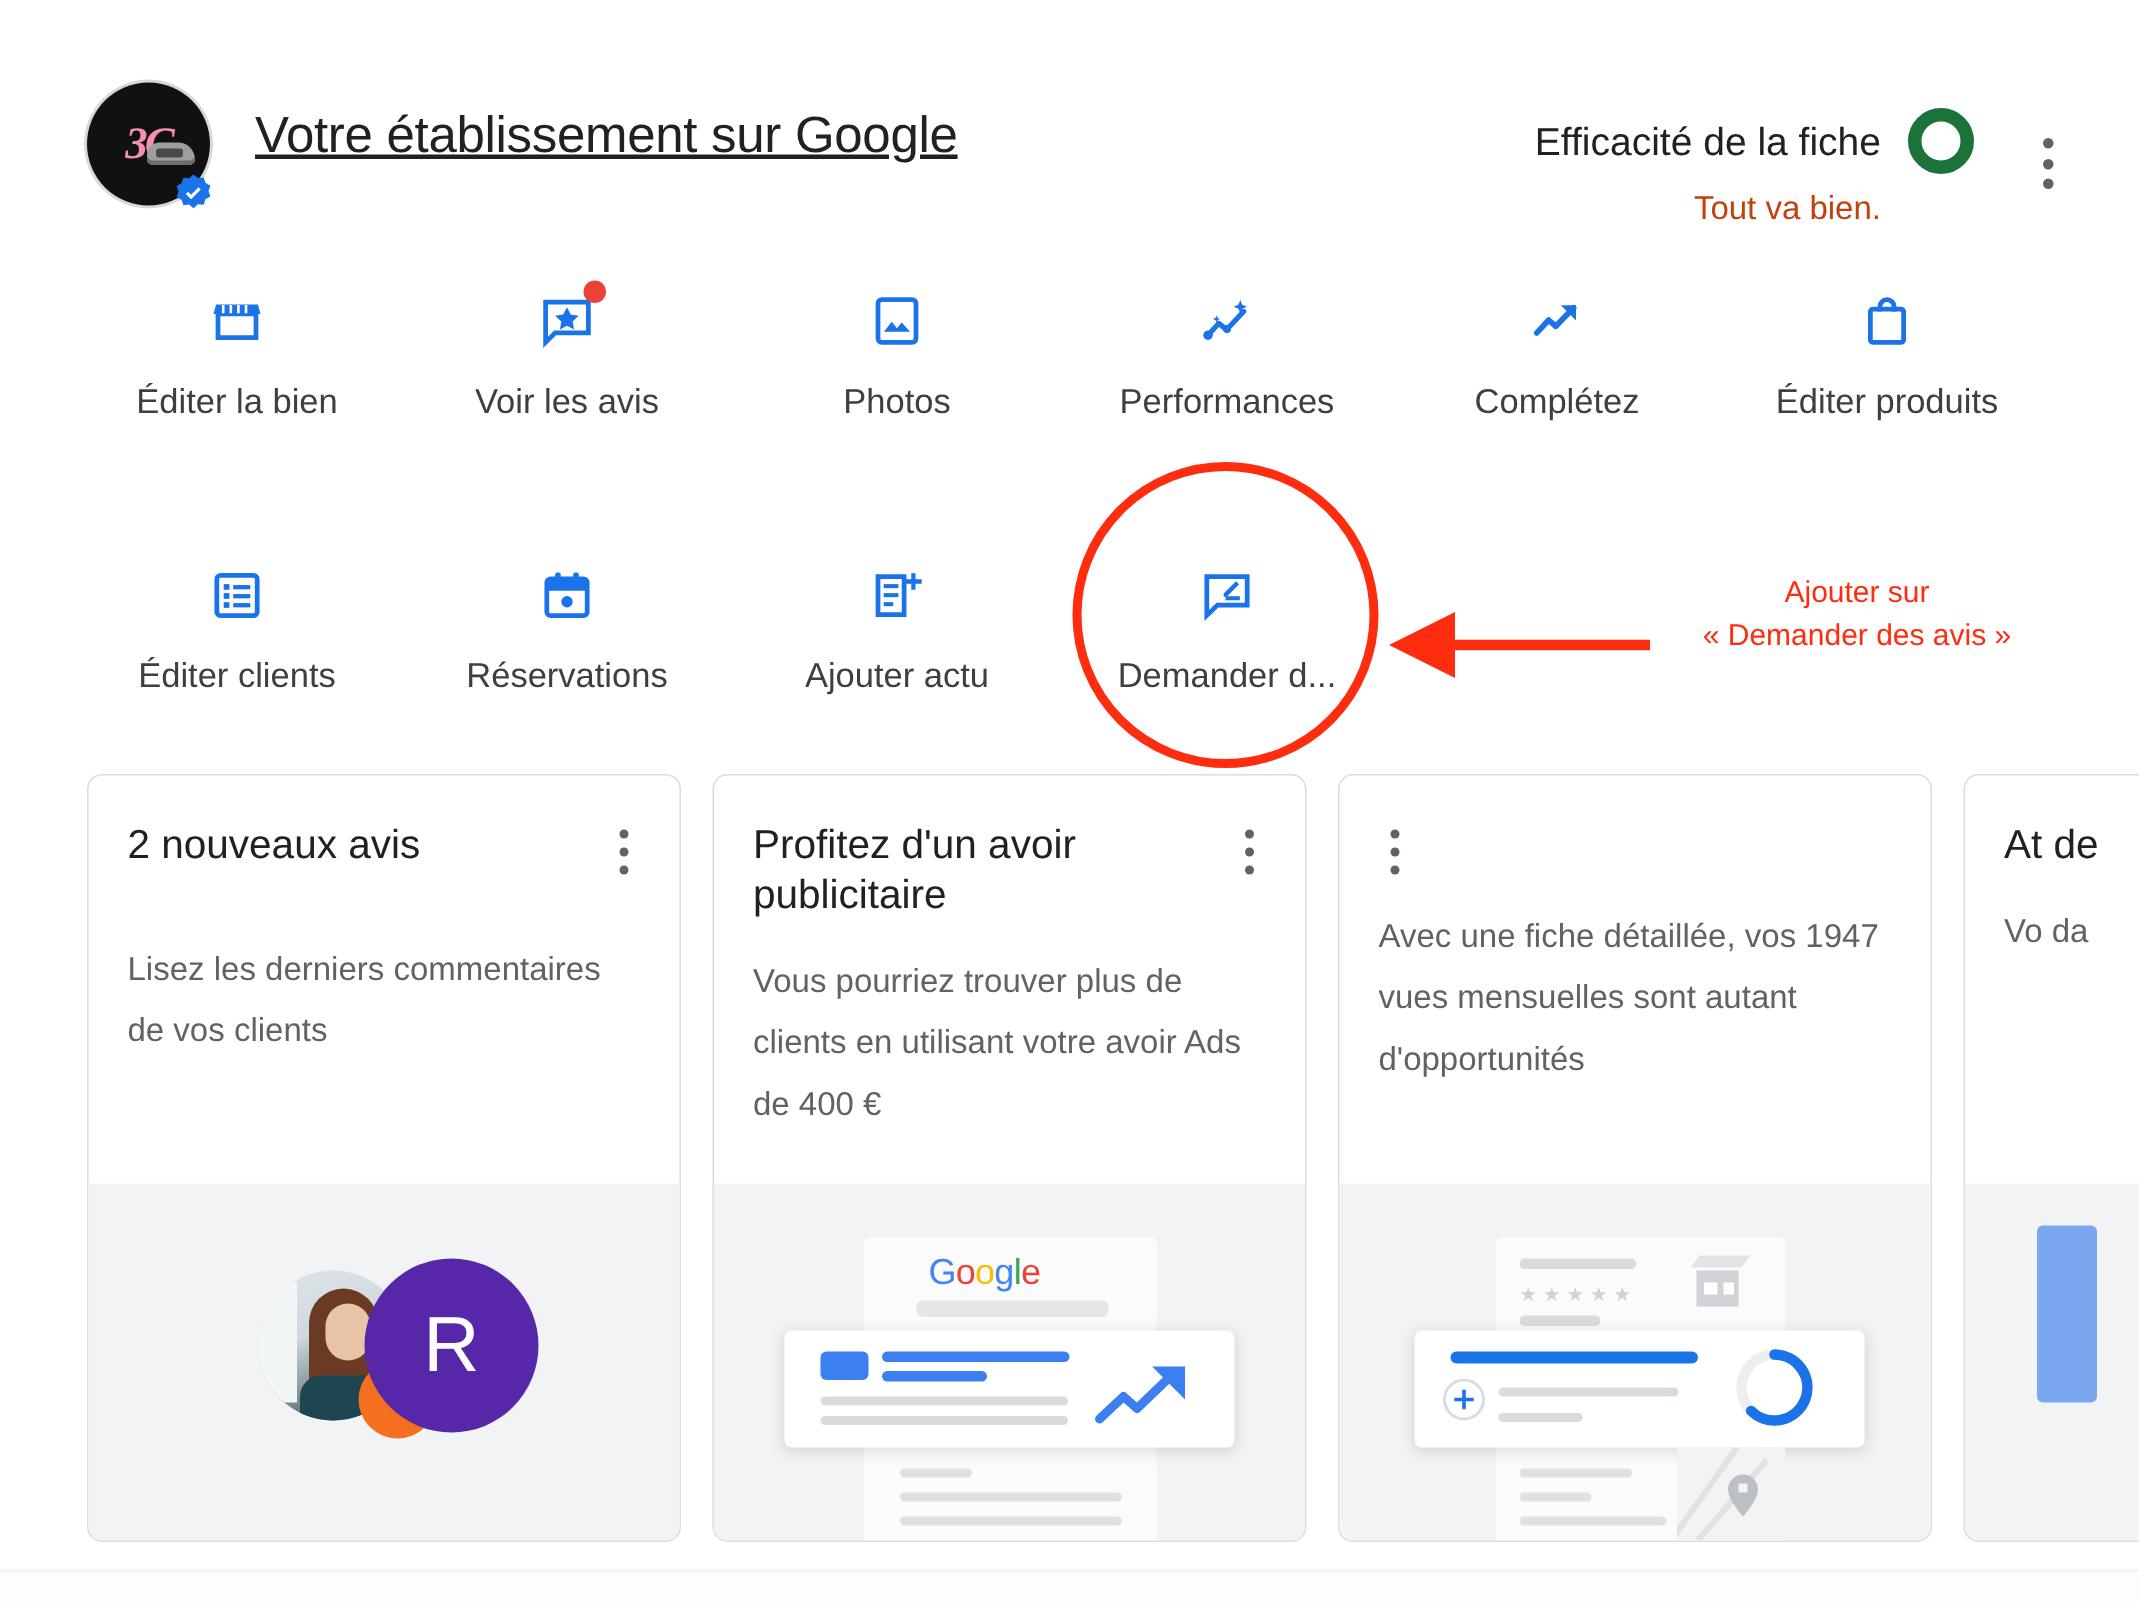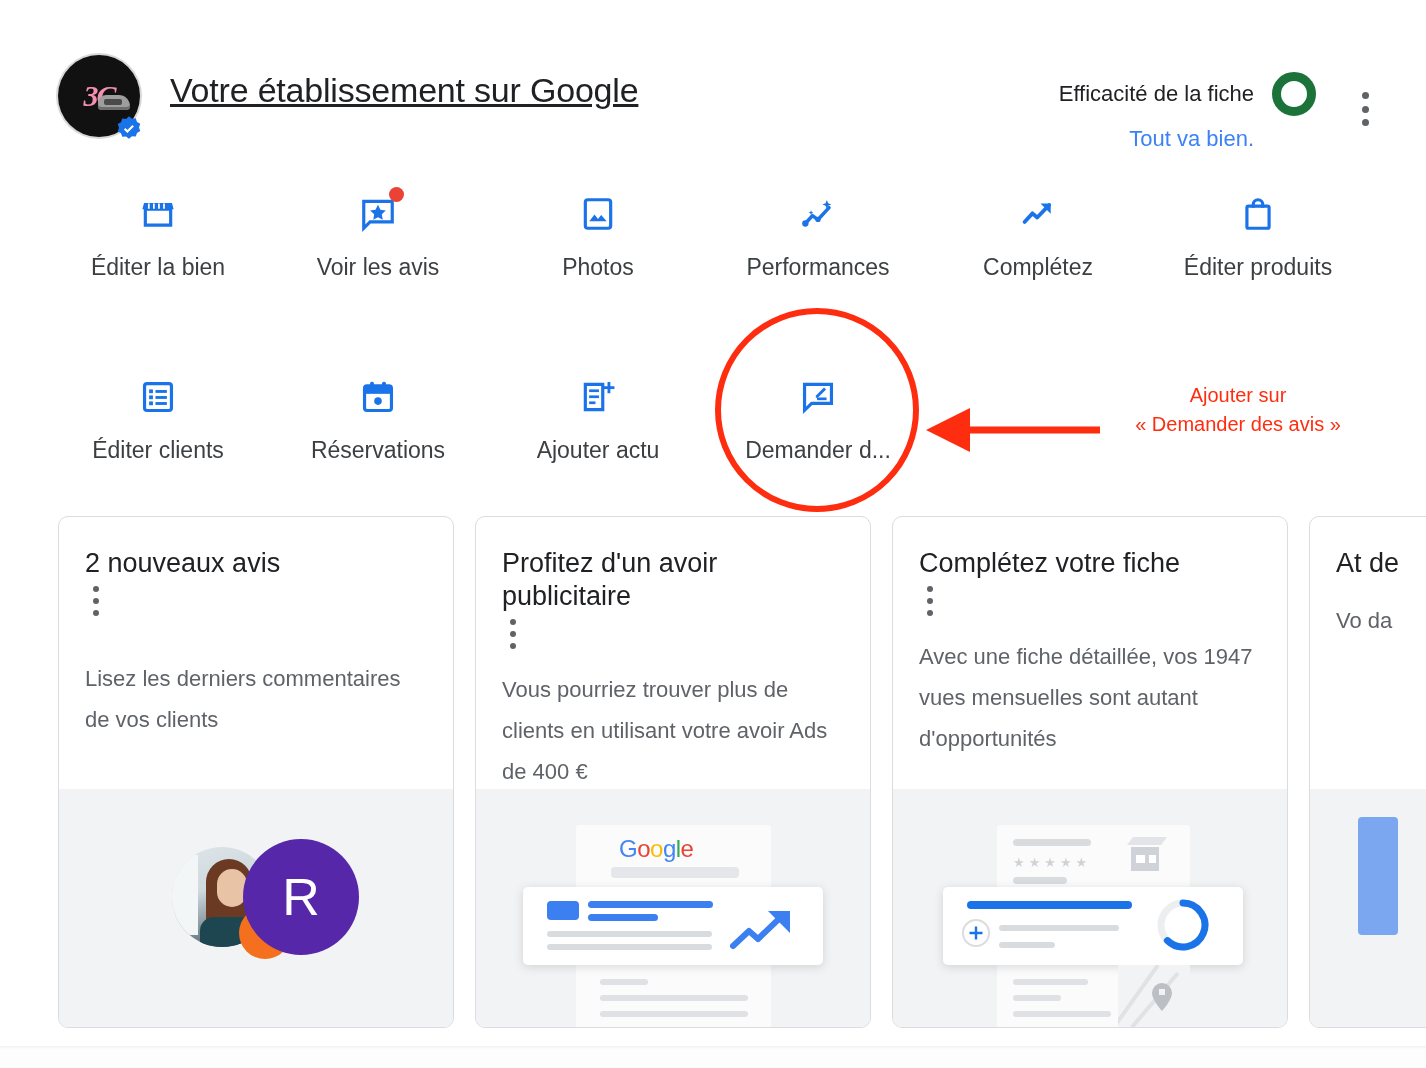--- a/index.html
+++ b/index.html
@@ -49,26 +49,26 @@
   .sub-row{display:flex;align-items:center;margin-top:9px;gap:9px;}
   .bars-icon{width:20px;height:20px;display:block;}
   .sub-link{
     font-size:20px;color:#1a73e8;white-space:nowrap;cursor:pointer;
   }
 
   .efficacy{
     position:absolute;right:110px;top:72px;text-align:right;
   }
   .eff-row{display:flex;align-items:center;justify-content:flex-end;gap:18px;}
-  .eff-label{font-size:22px;color:#202124;white-space:nowrap;}
+  .eff-label{font-size:26px;color:#202124;white-space:nowrap;}
   .eff-ring{
     width:44px;height:44px;border-radius:50%;
     border:9px solid #1b7339;box-sizing:border-box;
   }
-  .eff-status{font-size:22px;color:#3b82f6;margin-top:10px;margin-right:62px;white-space:nowrap;}
+  .eff-status{font-size:22px;color:#c2410c;margin-top:10px;margin-right:62px;white-space:nowrap;}
 
   .kebab-top{
     position:absolute;right:48px;top:92px;
     width:26px;height:34px;display:flex;flex-direction:column;
     align-items:center;justify-content:space-between;cursor:pointer;
   }
   .kebab-top i{width:7px;height:7px;border-radius:50%;background:#5f6368;display:block;}
 
   
   .actions{position:absolute;left:0;top:180px;width:1426px;}
@@ -99,21 +99,21 @@
   .cards{position:absolute;left:0;top:516px;width:1426px;height:515px;}
   .card{
     position:absolute;top:0;width:396px;height:512px;
     border:1px solid #dadce0;border-radius:10px;background:#fff;
     box-sizing:border-box;overflow:hidden;
   }
   .card.c1{left:58px;}
   .card.c2{left:475px;}
   .card.c3{left:892px;}
   .card.c4{left:1309px;}
-  .card-head{padding:30px 26px 0 26px;display:flex;justify-content:space-between;align-items:flex-start;flex-direction:column;}
+  .card-head{padding:30px 26px 0 26px;display:flex;justify-content:space-between;align-items:flex-start;}
   .card-title{
     font-size:27px;line-height:33px;color:#202124;font-weight:400;
     max-width:295px;
   }
   .kebab-card{
     width:22px;height:30px;display:flex;flex-direction:column;align-items:center;
     justify-content:space-between;flex:0 0 auto;margin-top:6px;cursor:pointer;
   }
   .kebab-card i{width:6px;height:6px;border-radius:50%;background:#5f6368;display:block;}
   .card-body{
@@ -393,21 +393,20 @@
           </svg>
         </div>
         <div class="chip" style="left:124px;top:190px;width:48px;height:6px;background:#dfe1e4;"></div>
         <div class="chip" style="left:124px;top:206px;width:148px;height:6px;background:#dfe1e4;"></div>
         <div class="chip" style="left:124px;top:222px;width:148px;height:6px;background:#dfe1e4;"></div>
       </div>
     </div>
 
     <div class="card c3">
       <div class="card-head">
-        <div class="card-title">Complétez votre fiche</div>
         <div class="kebab-card">
           <i></i>
           <i></i>
           <i></i>
         </div>
       </div>
       <div class="card-body">Avec une fiche détaillée, vos 1947 vues mensuelles sont autant d'opportunités</div>
       <div class="card-illu">
         <div class="sheet" style="left:104px;top:36px;width:193px;height:206px;background:#fbfbfc;"></div>
         <div class="chip" style="left:120px;top:50px;width:78px;height:7px;background:#d9dcdf;"></div>

